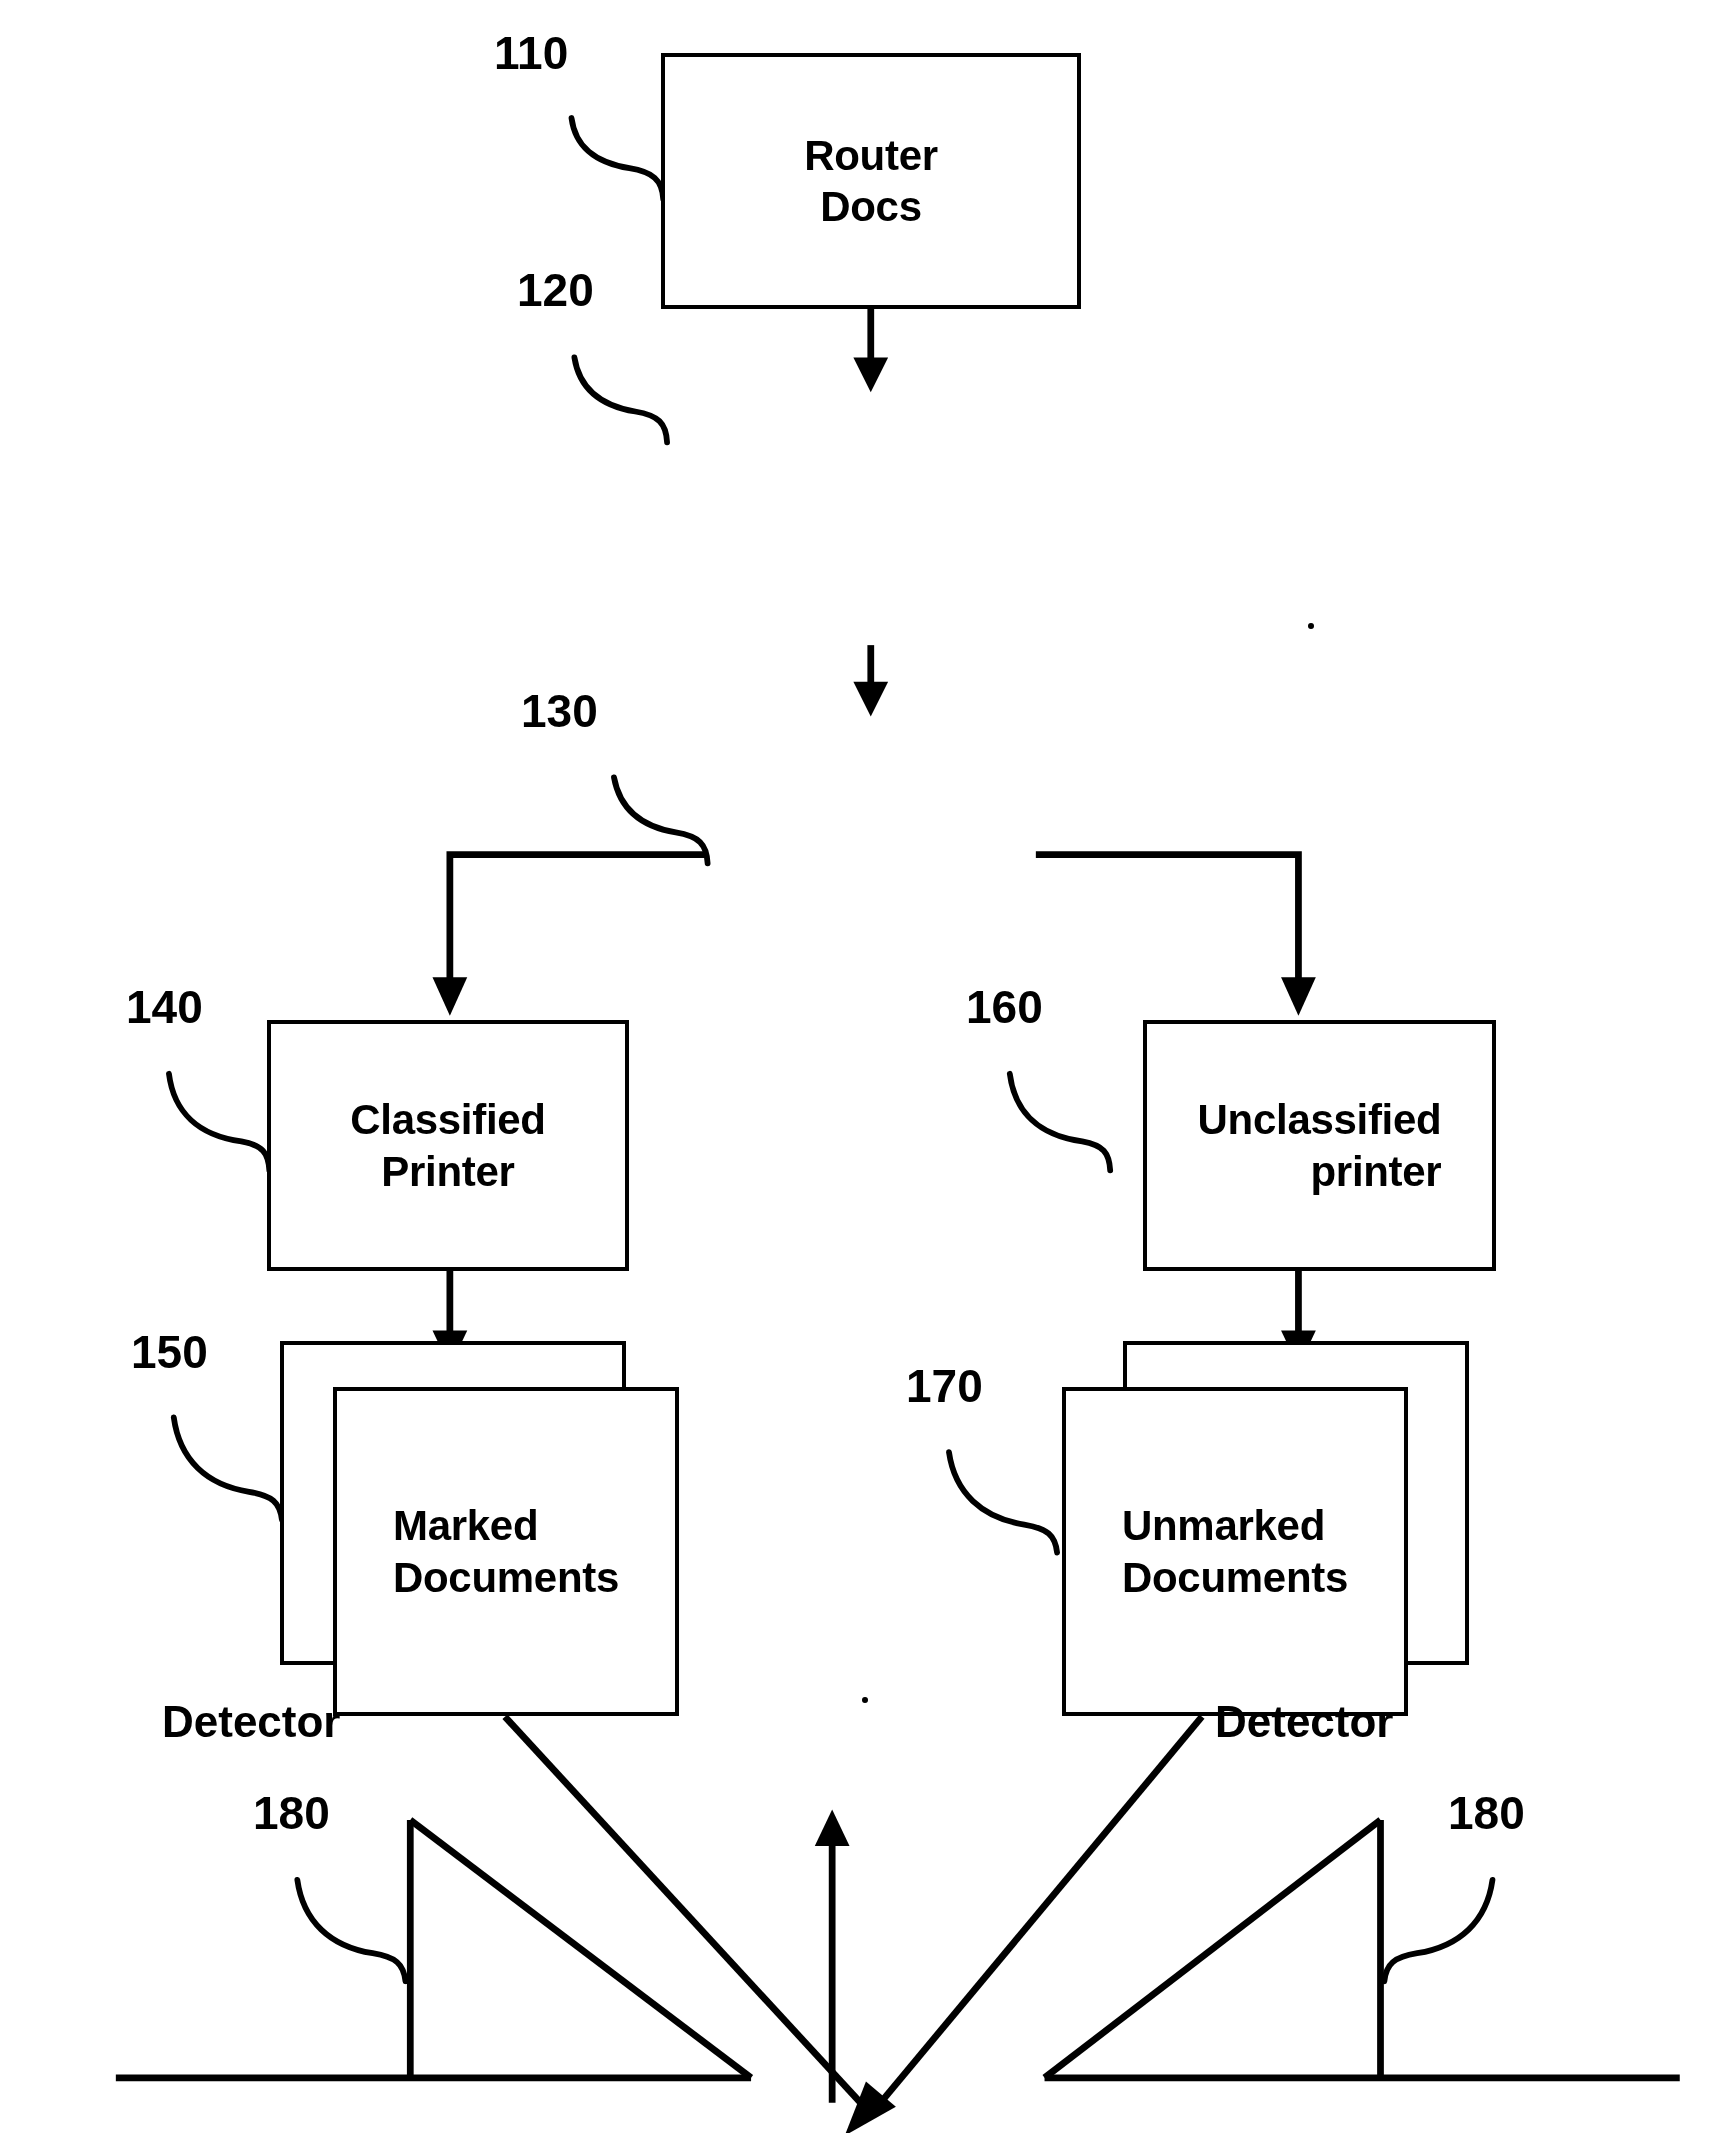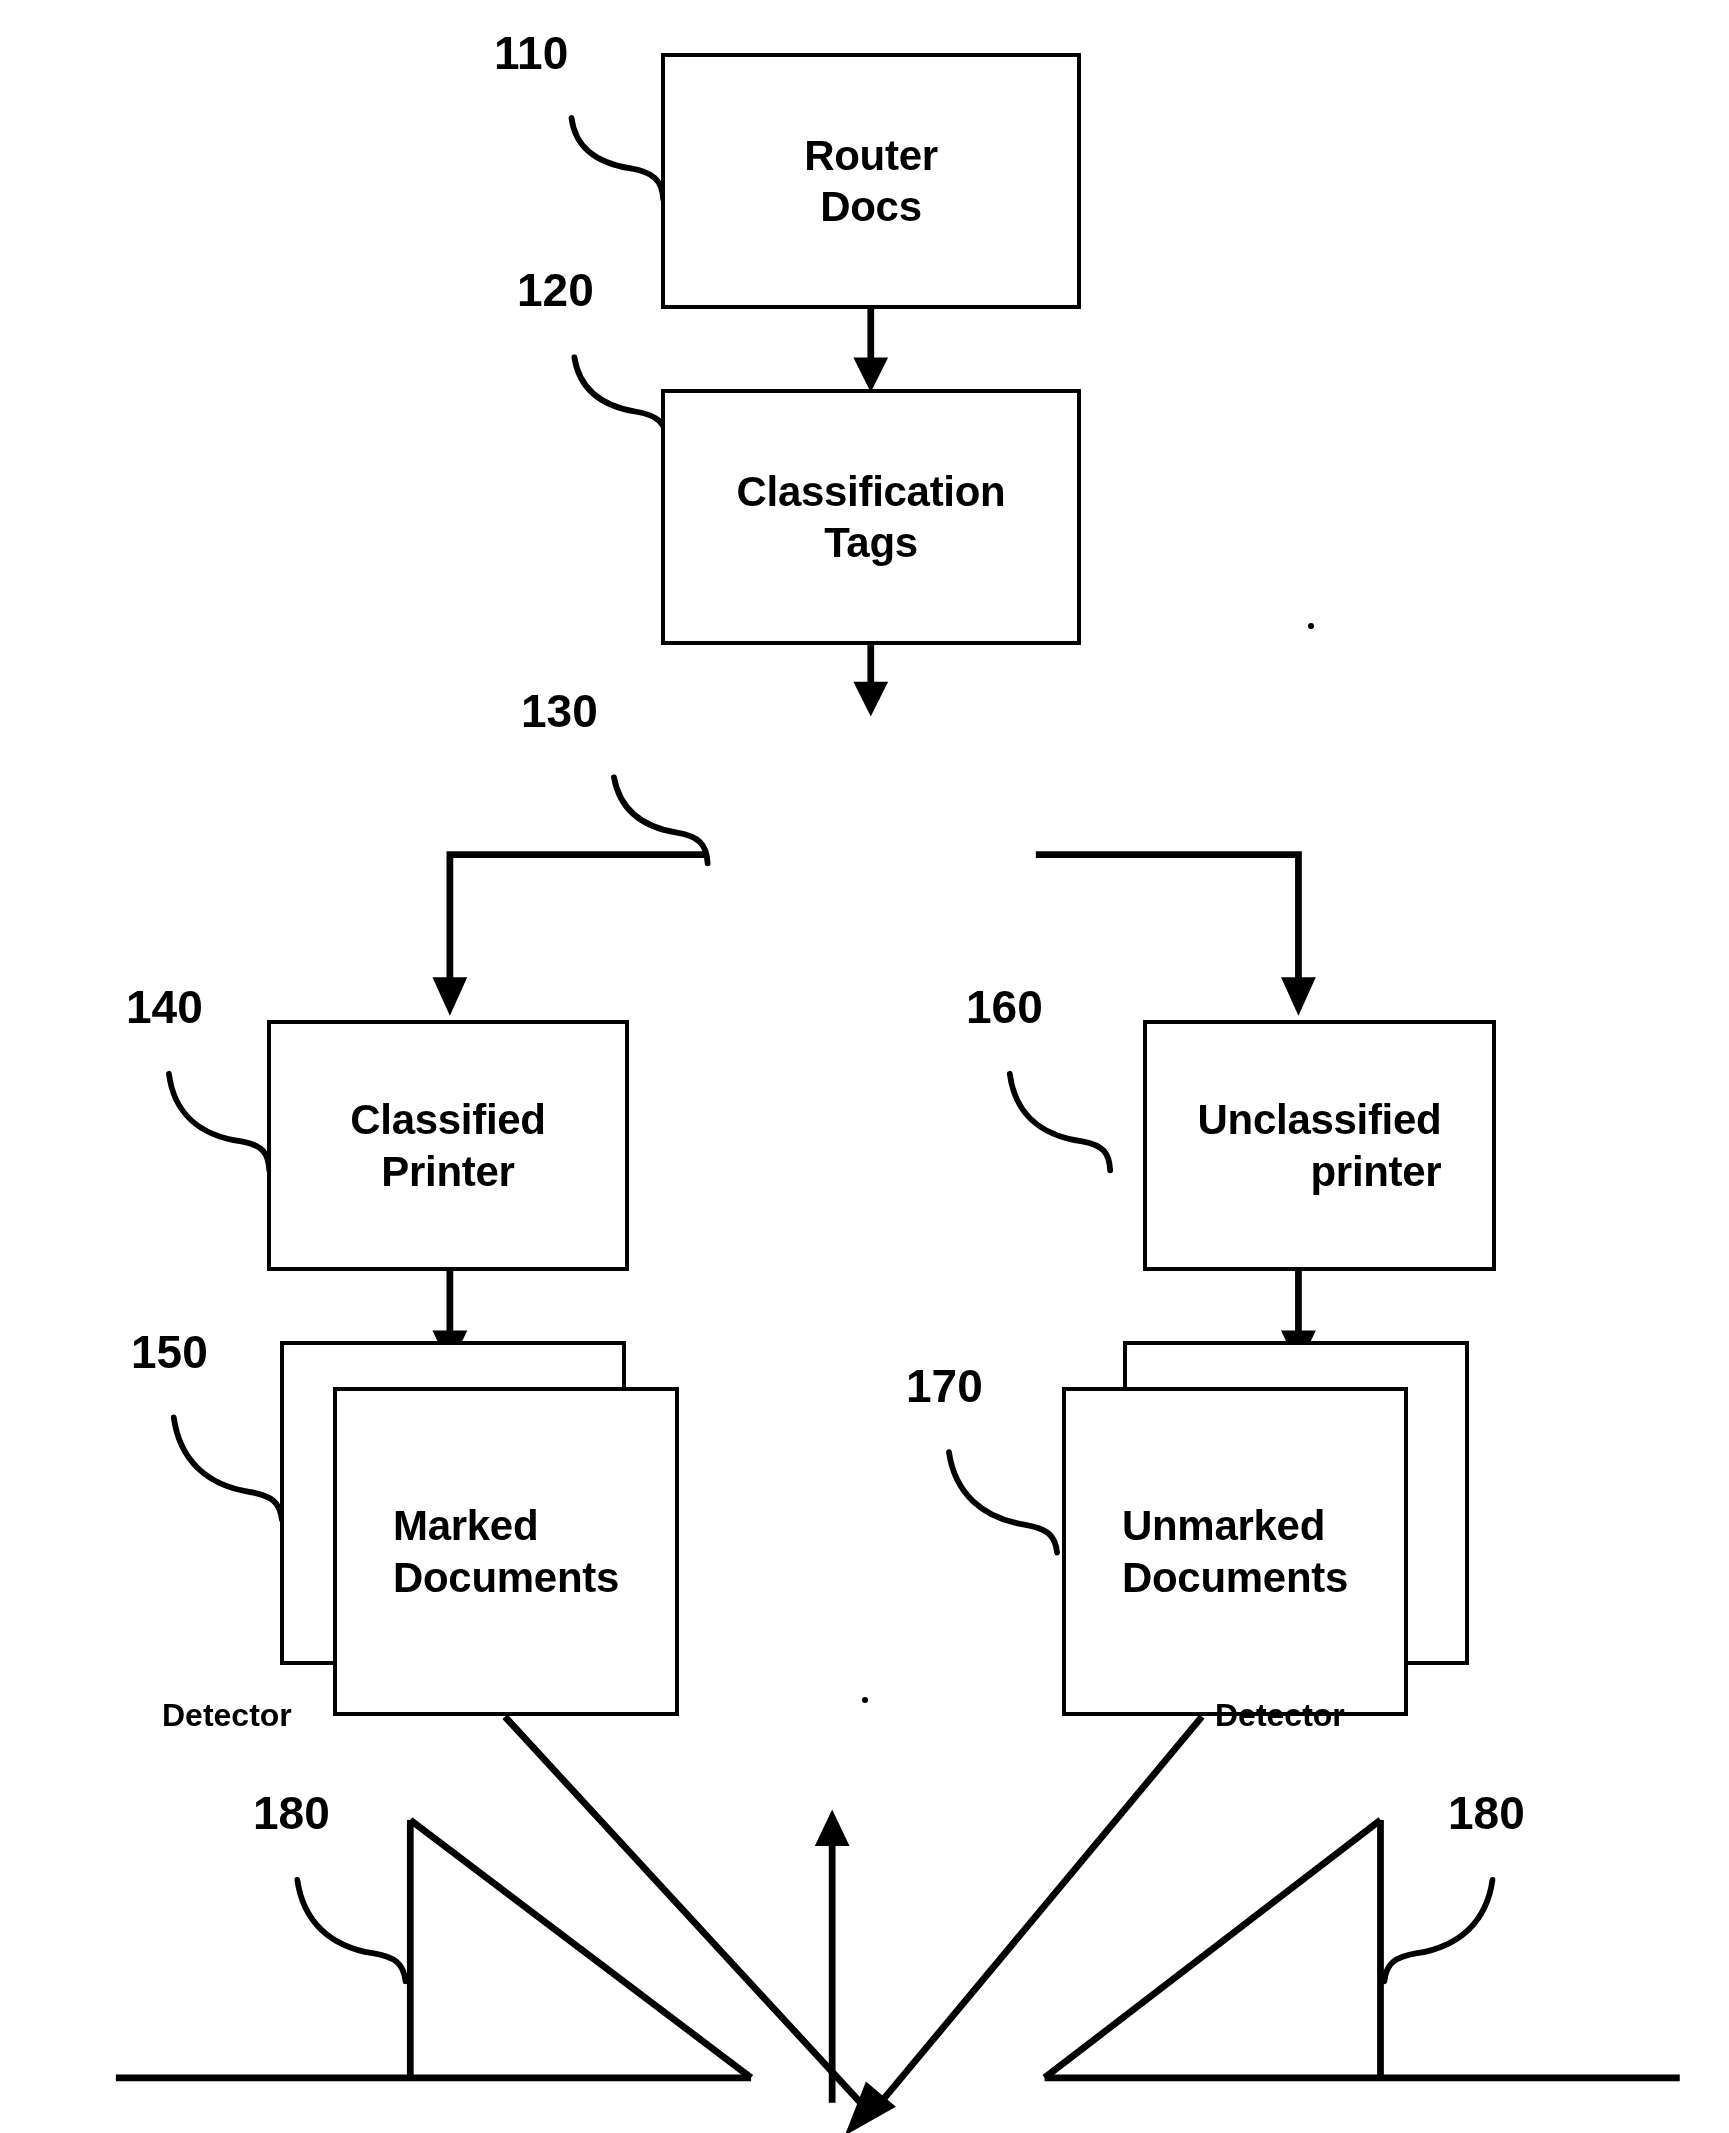--- a/index.html
+++ b/index.html
@@ -62,21 +62,21 @@
     position: absolute;
     font-weight: bold;
     font-size: 46px;
     color: #000;
     letter-spacing: 0px;
     white-space: nowrap;
   }
   .plain-label {
     position: absolute;
     font-weight: bold;
-    font-size: 32px;
+    font-size: 44px;
     color: #000;
     white-space: nowrap;
   }
   .dot {
     position: absolute;
     width: 5.8px;
     height: 5.8px;
     background: #000;
     border-radius: 50%;
   }
@@ -164,24 +164,20 @@
     <path d="M 308 1947 C 314 1990, 342 2016, 386 2023 C 410 2027, 418 2034, 420 2052" fill="none" stroke="#000" stroke-width="6" stroke-linecap="round"></path>
 
     <path d="M 1546 1947 C 1540 1990, 1512 2016, 1468 2023 C 1444 2027, 1436 2034, 1434 2052" fill="none" stroke="#000" stroke-width="6" stroke-linecap="round"></path>
   </svg>
 
   <div class="box" style="left:661px; top:53px; width:420px; height:256px;">
     <div class="box-label">Router
 Docs</div>
   </div>
 
-  <div class="box" style="left:661px; top:389px; width:420px; height:256px;">
-    <div class="box-label">Classification
-Tags</div>
-  </div>
 
 
   <div class="box" style="left:267px; top:1020px; width:362px; height:251px;">
     <div class="box-label">Classified
 Printer</div>
   </div>
 
   <div class="box" style="left:1143px; top:1020px; width:353px; height:251px;text-align:right;">
     <div class="box-label">Unclassified
 printer</div>

